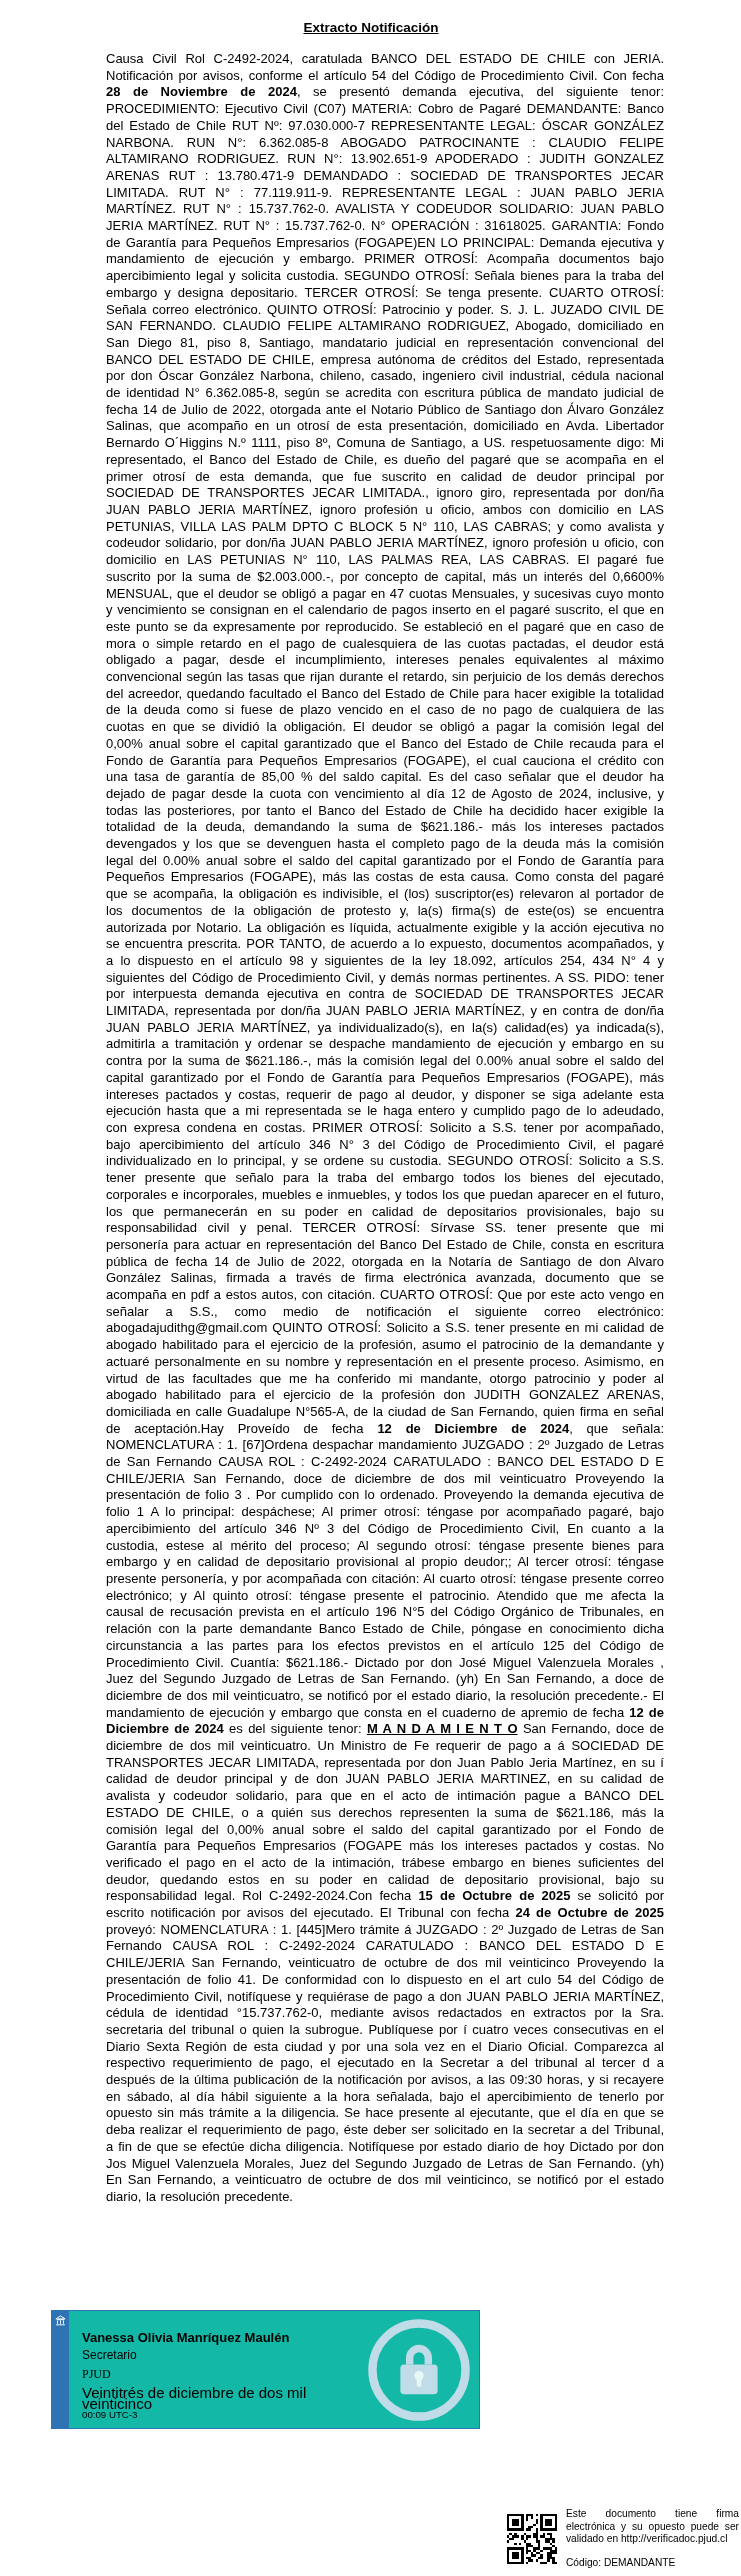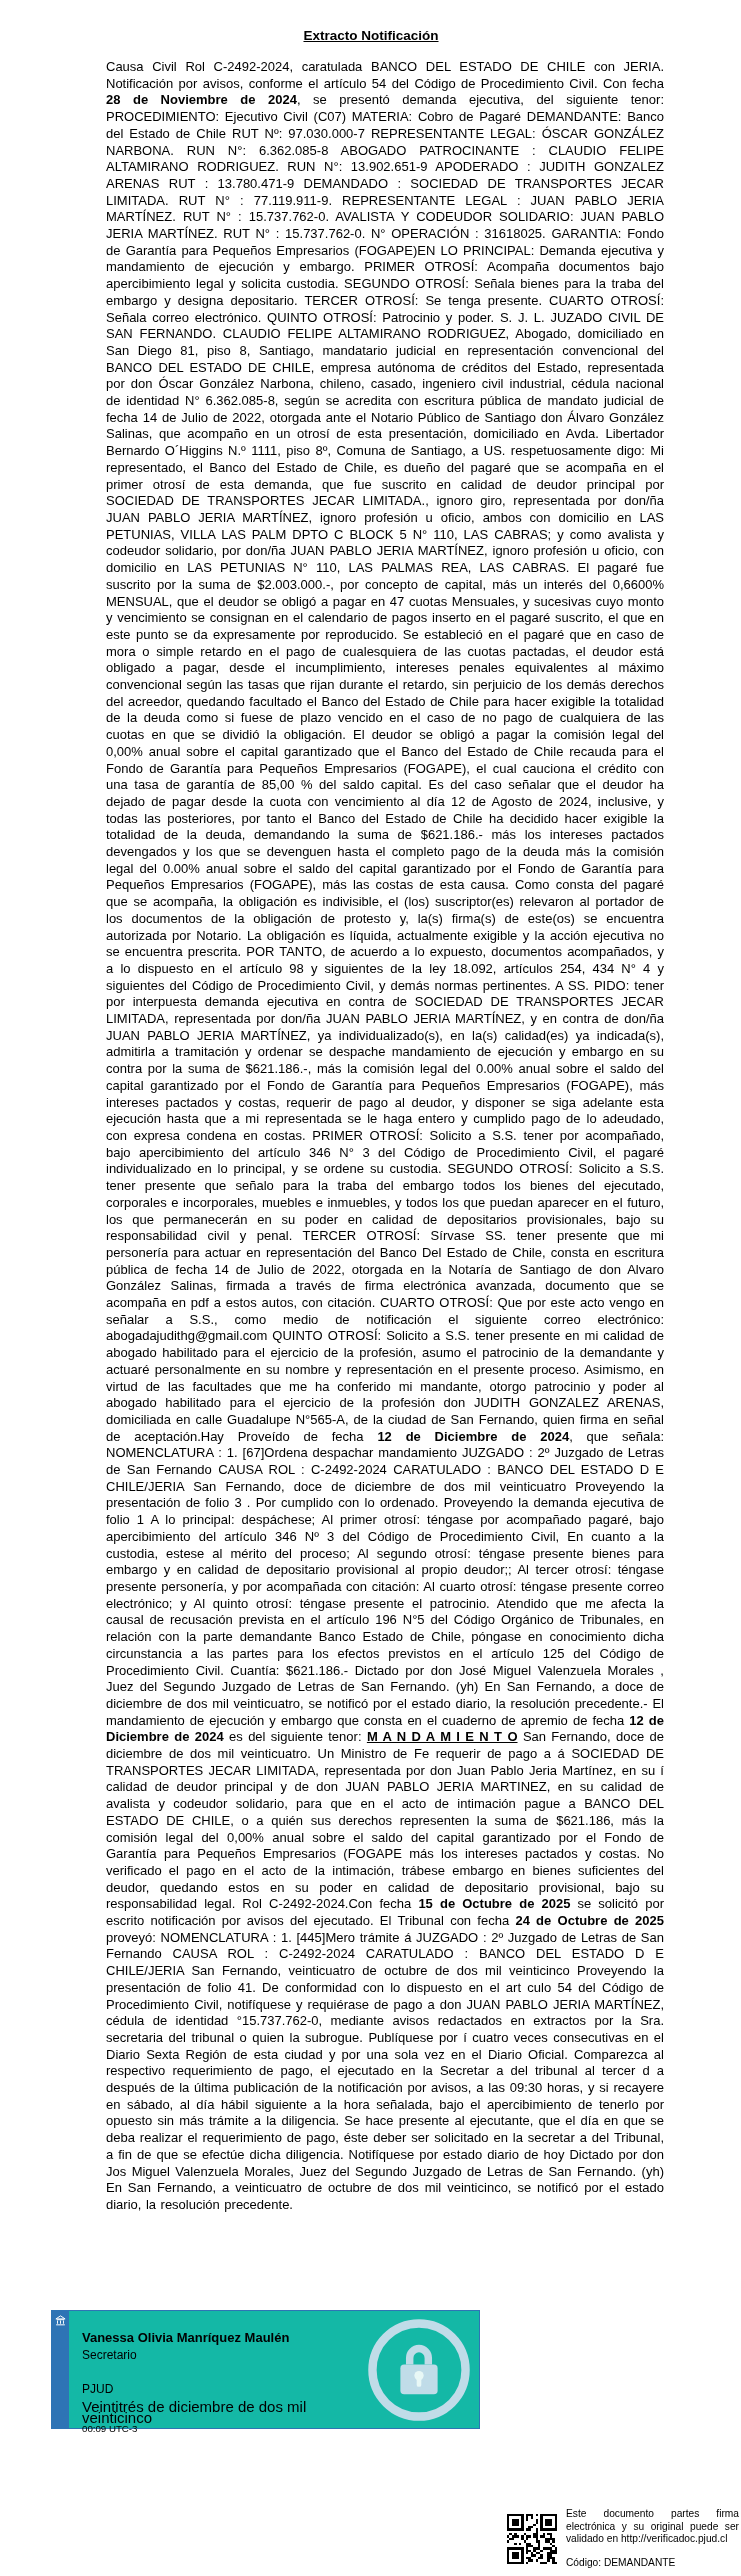--- a/index.html
+++ b/index.html
@@ -5,21 +5,21 @@
   html,body{margin:0;padding:0;background:#ffffff;}
   .page{
     position:relative;
     width:742px;height:2576px;
     background:#ffffff;
     font-family:"Liberation Sans","DejaVu Sans",sans-serif;
     color:#000;
     overflow:hidden;
   }
   .doc-title{
-    padding-top:28px;
+    padding-top:20px;
     text-align:center;
     font-size:13.5px;
     font-weight:bold;
     text-decoration:underline;
   }
   .doc-body{
     margin:16px 78px 0 106px;
     text-align:justify;
     font-size:13px;
     line-height:16.7px;
@@ -39,22 +39,22 @@
   }
   .sig-bar{
     position:absolute;left:0;top:0;bottom:0;width:16.7px;
     background:#2e74b5;
   }
   .sig-bar svg{display:block;margin:2.8px auto 0 auto;}
   .sig-content{
     position:absolute;left:30px;top:18.6px;right:111px;
   }
   .sig-name{font-size:13px;font-weight:bold;margin-bottom:3.7px;}
-  .sig-role{font-size:12px;margin-bottom:20px;}
-  .sig-org{font-size:12px;margin-bottom:4.6px;}
+  .sig-role{font-size:12px;margin-bottom:5px;}
+  .sig-org{font-size:12px;margin-bottom:4.6px;font-family:Liberation Serif, serif;}
   .sig-date{font-size:15px;line-height:11px;}
   .sig-time{font-size:9.7px;line-height:11px;}
   .sig-watermark{
     position:absolute;right:5.6px;top:4.6px;width:108px;height:108px;
     opacity:0.9;
   }
 
   
   .verify{
     position:absolute;left:507px;top:2508px;width:232px;
@@ -317,18 +317,18 @@
           <rect x="4" y="20" width="1" height="1" fill="#000"></rect>
           <rect x="5" y="20" width="1" height="1" fill="#000"></rect>
           <rect x="6" y="20" width="1" height="1" fill="#000"></rect>
           <rect x="8" y="20" width="1" height="1" fill="#000"></rect>
           <rect x="14" y="20" width="1" height="1" fill="#000"></rect>
           <rect x="15" y="20" width="1" height="1" fill="#000"></rect>
           <rect x="16" y="20" width="1" height="1" fill="#000"></rect>
           <rect x="19" y="20" width="1" height="1" fill="#000"></rect>
           <rect x="20" y="20" width="1" height="1" fill="#000"></rect>
         </svg></div>
-    <div class="verify-text">Este documento partes firma electrónica y su original puede ser validado en http://verificadoc.pjud.cl</div>
+    <div class="verify-text">Este documento tiene firma electrónica y su opuesto puede ser validado en http://verificadoc.pjud.cl</div>
     <div class="verify-code">Código: DEMANDANTE</div>
   </div>
 
 </div>
 
 
 </body></html>

